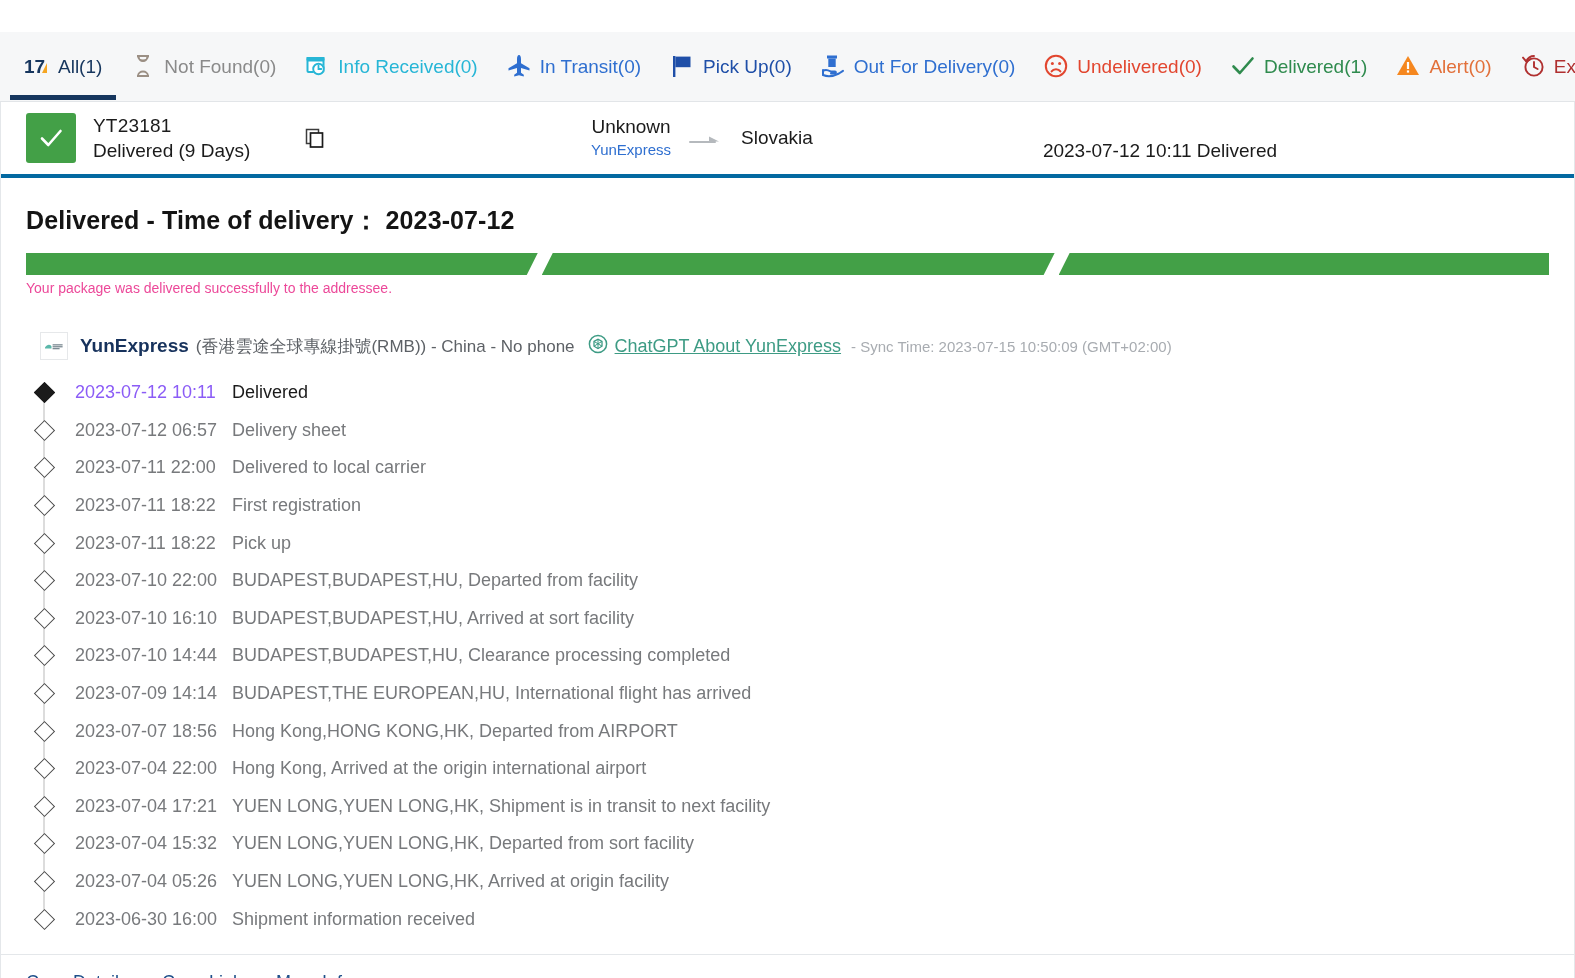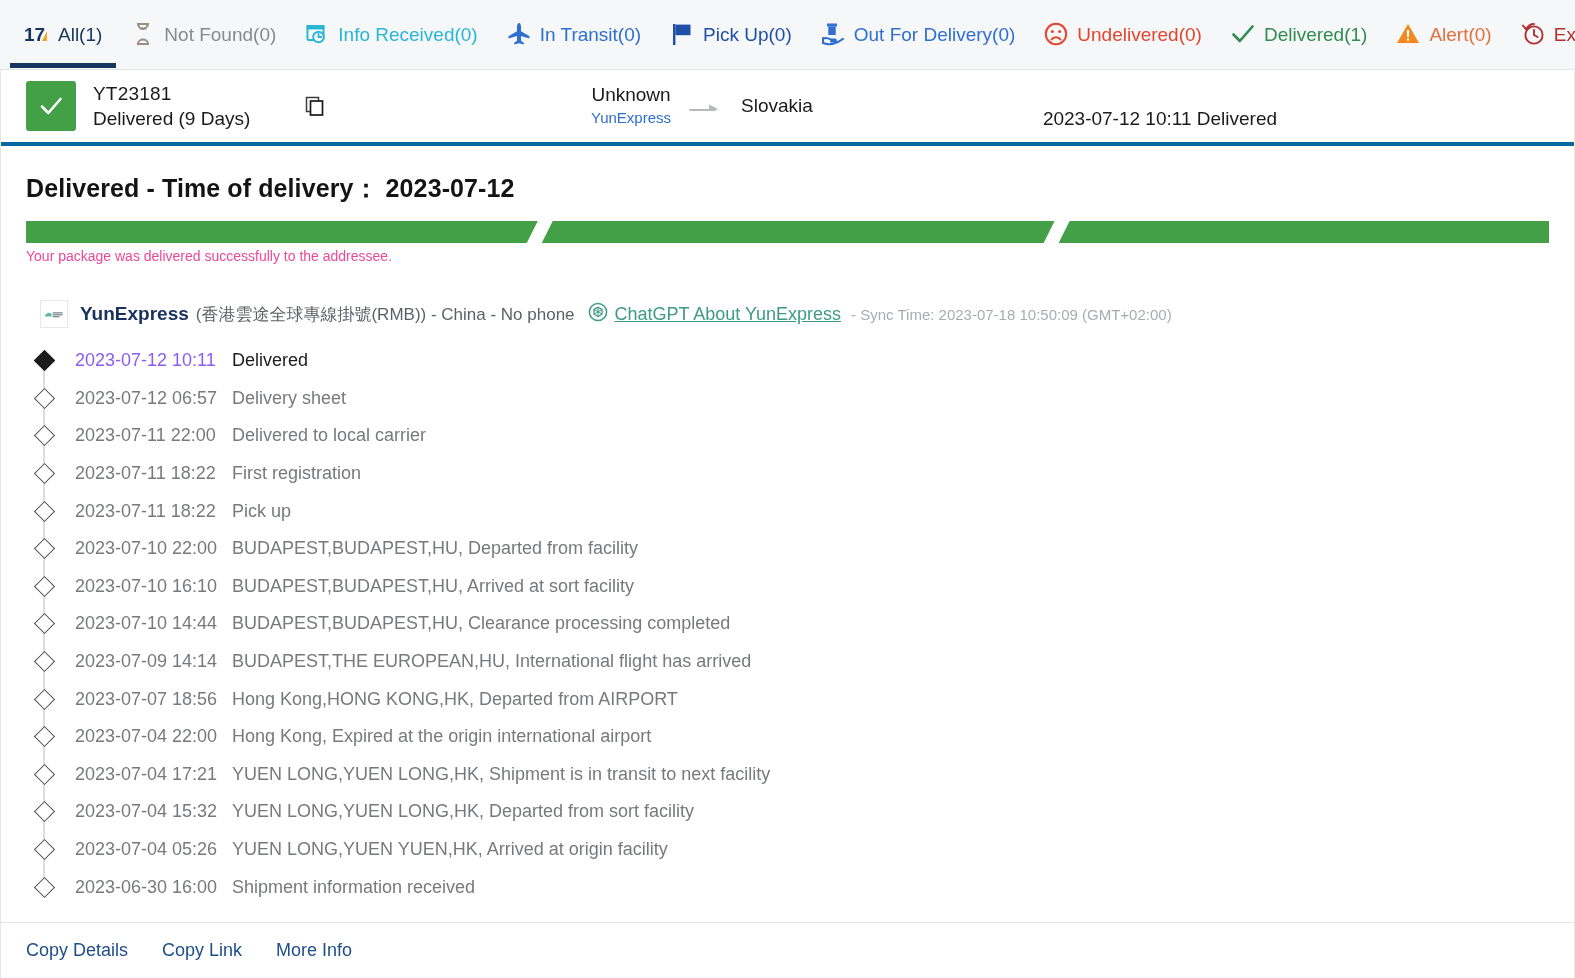--- a/index.html
+++ b/index.html
@@ -13,20 +13,21 @@
 
   
   .tabbar{
     height:70px;
     background:#f6f7f8;
     display:flex;
     align-items:flex-start;
     padding-left:10px;
     box-sizing:border-box;
     position:relative;
+    margin-top:32px;
   }
   .tabbar:after{
     content:"";position:absolute;left:0;right:0;bottom:0;height:1px;background:#e2e5e8;
   }
   .tab{
     display:flex;align-items:center;
     height:68px;
     padding:0 14px;
     gap:8px;
     font-size:19px;
@@ -340,21 +341,21 @@
       <span class="gpt-link">
         <span>
           <svg width="20" height="20" viewBox="0 0 20 20">
             <circle cx="10" cy="10" r="8.6" fill="none" stroke="#3d9b84" stroke-width="1.5"></circle>
             <path d="M6 7.4 L10 5.2 L14 7.4 L14 12.2 L10 14.6 L6 12.2 Z" fill="none" stroke="#3d9b84" stroke-width="1.3"></path>
             <path d="M10 5.2 L10 14.6 M6 7.4 L14 12.2 M14 7.4 L6 12.2" stroke="#3d9b84" stroke-width="1"></path>
           </svg>
         </span>
         <span>ChatGPT About YunExpress</span>
       </span>
-      <span class="sync">- Sync Time: 2023-07-18 10:50:09 (GMT+02:00)</span>
+      <span class="sync">- Sync Time: 2023-07-15 10:50:09 (GMT+02:00)</span>
     </div>
 
     <div class="timeline">
 
       <div class="ev first">
         <span class="marker">
             <span class="dia"></span>
           </span>
         <span class="time">2023-07-12 10:11</span>
         <span class="desc">Delivered</span>
@@ -430,21 +431,21 @@
           </span>
         <span class="time">2023-07-07 18:56</span>
         <span class="desc">Hong Kong,HONG KONG,HK, Departed from AIRPORT</span>
       </div>
 
       <div class="ev">
         <span class="marker">
             <span class="dia"></span>
           </span>
         <span class="time">2023-07-04 22:00</span>
-        <span class="desc">Hong Kong, Expired at the origin international airport</span>
+        <span class="desc">Hong Kong, Arrived at the origin international airport</span>
       </div>
 
       <div class="ev">
         <span class="marker">
             <span class="dia"></span>
           </span>
         <span class="time">2023-07-04 17:21</span>
         <span class="desc">YUEN LONG,YUEN LONG,HK, Shipment is in transit to next facility</span>
       </div>
 
@@ -454,21 +455,21 @@
           </span>
         <span class="time">2023-07-04 15:32</span>
         <span class="desc">YUEN LONG,YUEN LONG,HK, Departed from sort facility</span>
       </div>
 
       <div class="ev">
         <span class="marker">
             <span class="dia"></span>
           </span>
         <span class="time">2023-07-04 05:26</span>
-        <span class="desc">YUEN LONG,YUEN YUEN,HK, Arrived at origin facility</span>
+        <span class="desc">YUEN LONG,YUEN LONG,HK, Arrived at origin facility</span>
       </div>
 
       <div class="ev">
         <span class="marker">
             <span class="dia"></span>
           </span>
         <span class="time">2023-06-30 16:00</span>
         <span class="desc">Shipment information received</span>
       </div>
 

